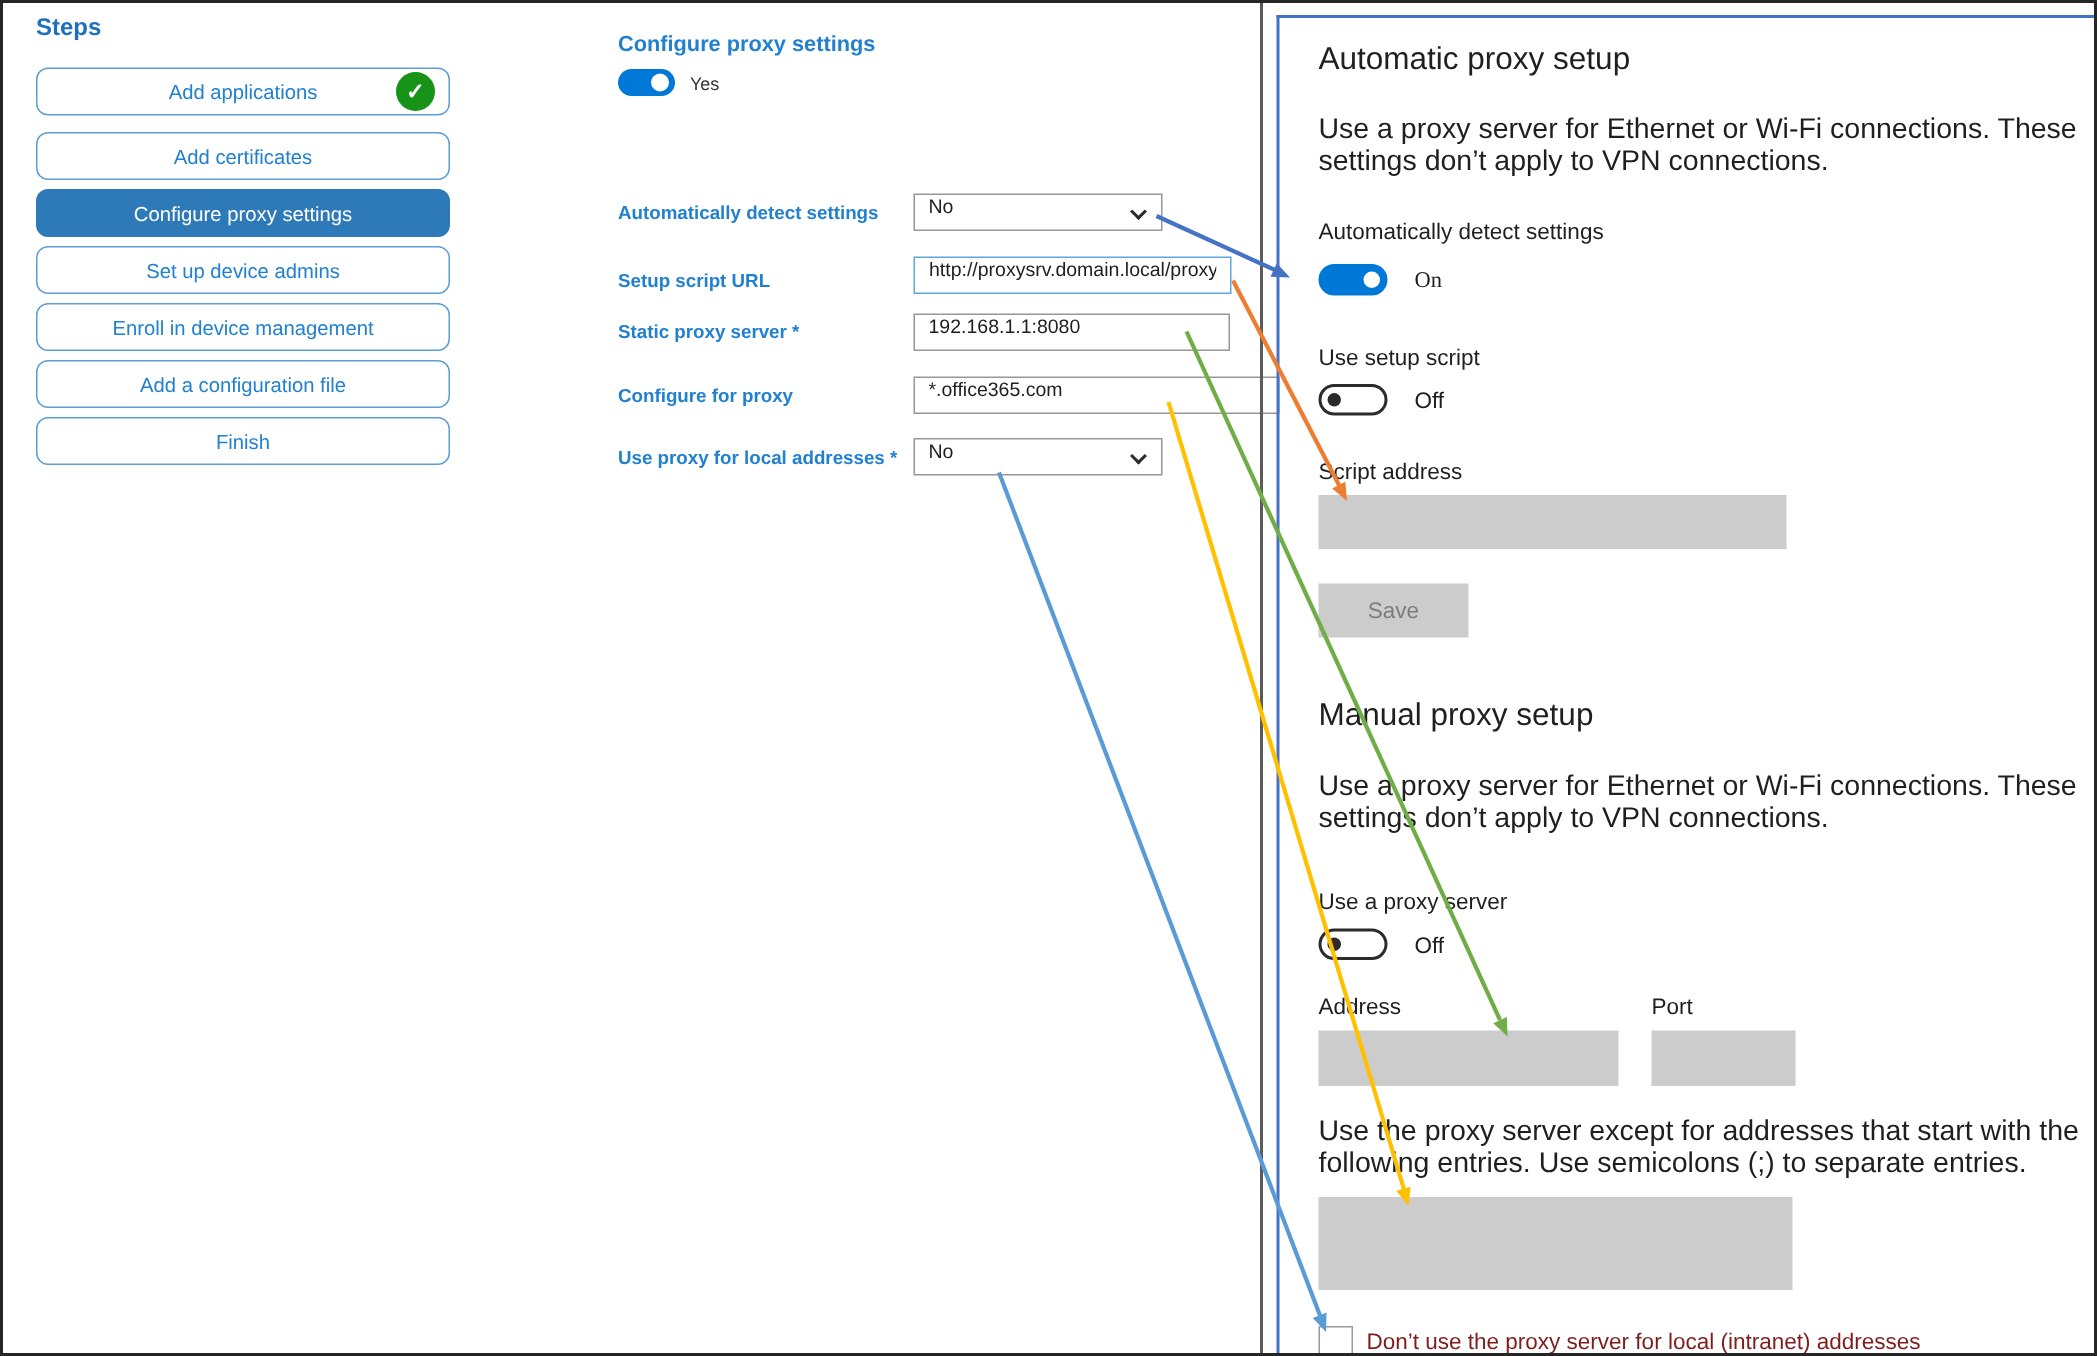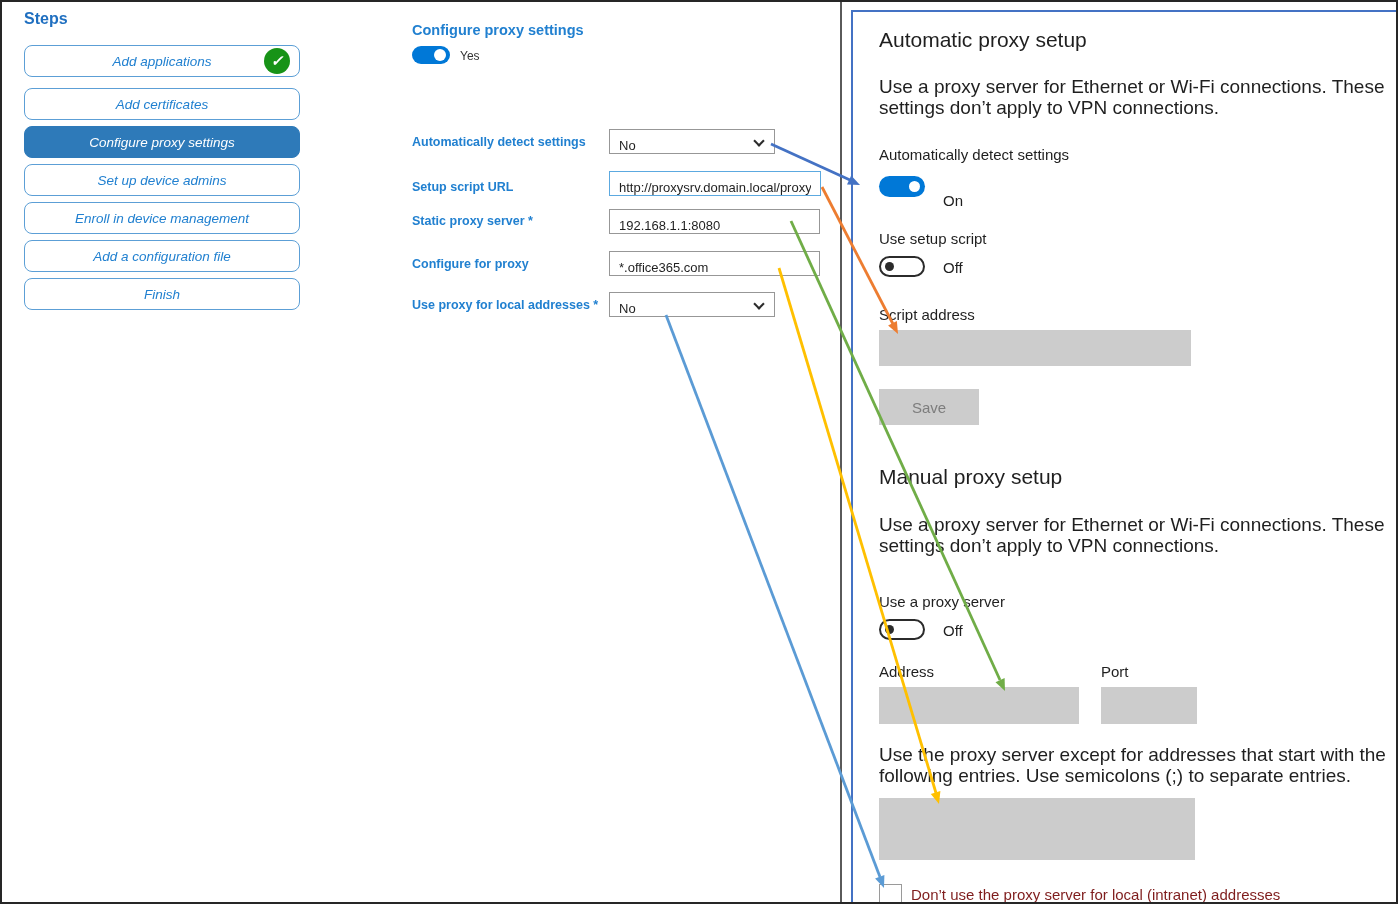--- a/index.html
+++ b/index.html
@@ -9,21 +9,21 @@
     position:relative; width:1398px; height:904px; background:#fff;
     border:2px solid #262626; overflow:hidden;
   }
   .abs { position:absolute; }
 
   
   .steps-title { left:22px; top:8px; font-size:16px; font-weight:700; color:#1f6fc0; }
   .step-btn {
     left:22px; width:276px; height:32px; border:1px solid #5c9fd6; border-radius:8px;
     background:#fff; color:#2180d0; font-size:13.5px; font-weight:400;
-    display:flex; align-items:center; justify-content:center; cursor:pointer;font-style:italic;
+    display:flex; align-items:center; justify-content:center; cursor:pointer;
   }
   .step-btn.active { background:#2e7ab9; border-color:#2e7ab9; color:#fff; }
   .s1{top:43px}.s2{top:86px}.s3{top:124px}.s4{top:162px}.s5{top:200px}.s6{top:238px}.s7{top:276px}
   .check-circle {
     position:absolute; right:9px; top:2px; width:26px; height:26px; border-radius:50%;
     background:#179317; color:#fff; font-size:15px; font-weight:700;
     display:flex; align-items:center; justify-content:center;
   }
 
   
@@ -31,27 +31,27 @@
   .toggle { border-radius:12px; }
   .knob { position:absolute; border-radius:50%; }
   .tgl-sm { left:410px; top:44px; width:38px; height:18px; background:#0078d7; }
   .tgl-sm .knob { width:12px; height:12px; background:#fff; top:3px; right:4px; }
   .tgl-sm-label { left:458px; top:47px; font-size:12px; color:#333; }
 
   .f-label { left:410px; font-size:12.5px; font-weight:700; color:#2180d0; }
   .fl1{top:133px}.fl2{top:178px}.fl3{top:212px}.fl4{top:255px}.fl5{top:296px}
   .field {
     background:#fff; border:1px solid #979797; font-size:13px; color:#1f1f1f;
-    display:flex; align-items:flex-end; padding:0 9px;
+    display:flex; align-items:flex-start; padding:0 9px;
   }
   .field.focus { border:1px solid #5ca9e0; }
   .fd1{left:607px; top:127px; width:166px; height:25px;}
   .fd2{left:607px; top:169px; width:212px; height:25px;}
   .fd3{left:607px; top:207px; width:211px; height:25px;}
-  .fd4{left:607px; top:249px; width:211px; height:25px;}
+  .fd4{left:607px; top:249px; width:244px; height:25px;}
   .fd5{left:607px; top:290px; width:166px; height:25px;}
   .field input {
     border:none; outline:none; width:100%; font-size:13px; color:#1f1f1f;
     font-family:"Liberation Sans", sans-serif; background:transparent;
   }
   .chevron {
     position:absolute; right:11px; top:7px; width:8px; height:8px;
     border-right:2px solid #2b2b2b; border-bottom:2px solid #2b2b2b; transform:rotate(45deg);
   }
 
@@ -78,21 +78,21 @@
 
   .tgl-lg { width:46px; height:21px; }
   .tgl-lg.on { background:#0078d7; }
   .tgl-lg.on .knob { width:11px; height:11px; background:#fff; top:5px; right:5px; }
   .tgl-lg.off { background:#fff; border:2px solid #2b2b2b; }
   .tgl-lg.off .knob { width:9px; height:9px; background:#2b2b2b; top:4px; left:4px; }
   .t-detect { left:877px; top:174px; }
   .t-script { left:877px; top:254px; }
   .t-proxy  { left:877px; top:617px; }
   .state-label { font-size:15px; color:#1f1f1f; }
-  .st-detect { left:941px; top:190px; }
+  .st-detect { left:941px; top:177px;font-family:Liberation Serif, serif; }
   .st-script { left:941px; top:257px; }
   .st-proxy  { left:941px; top:620px; }
 
   .gray-box { background:#cccccc; }
   .b-script { left:877px; top:328px; width:312px; height:36px; }
   .b-addr   { left:877px; top:685px; width:200px; height:37px; }
   .b-port   { left:1099px; top:685px; width:96px; height:37px; }
   .b-except { left:877px; top:796px; width:316px; height:62px; }
   .btn-save {
     left:877px; top:387px; width:100px; height:36px; background:#cccccc;

